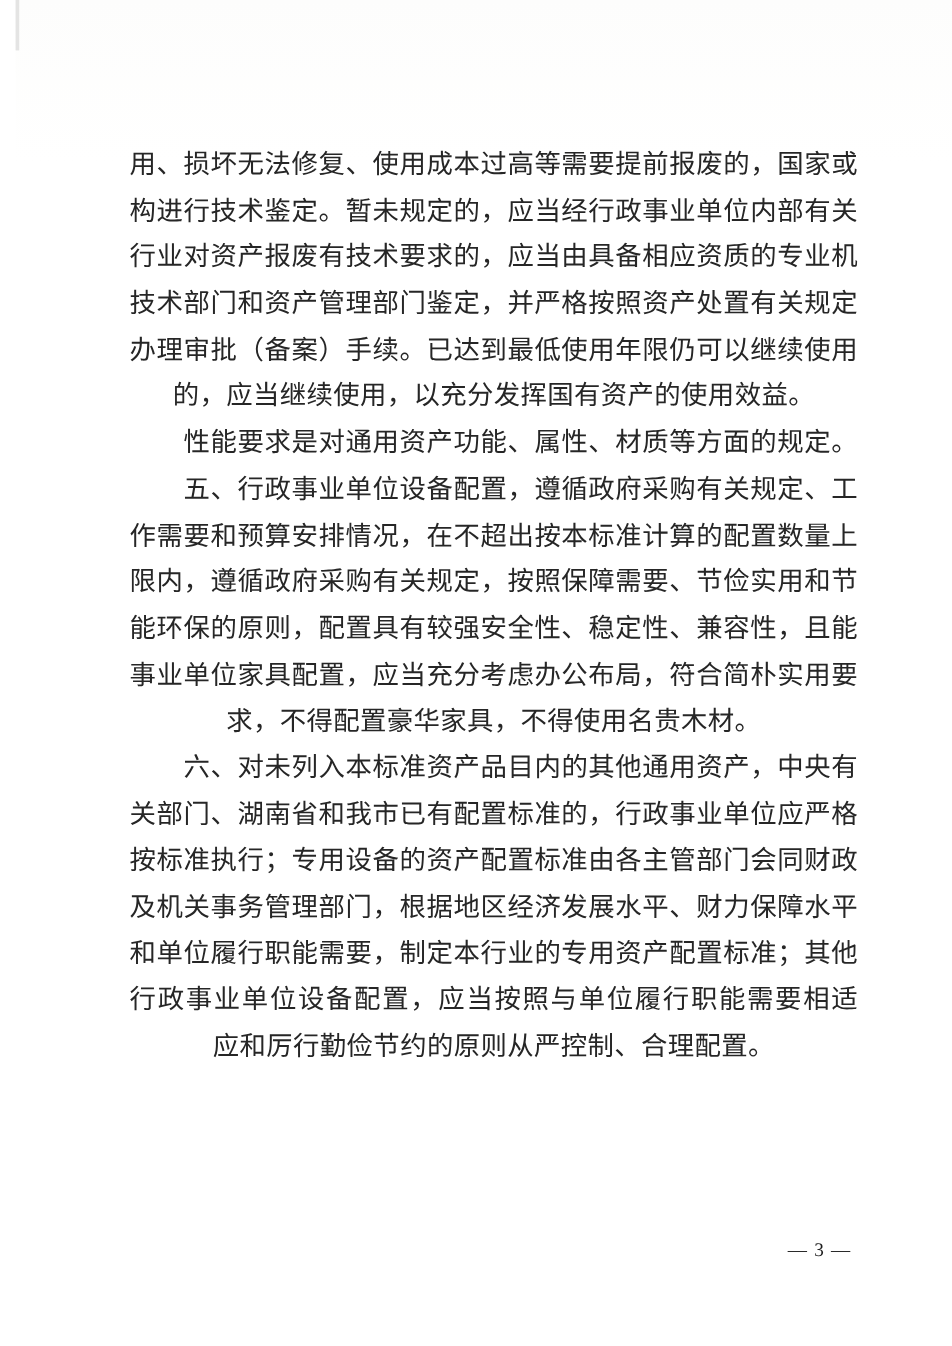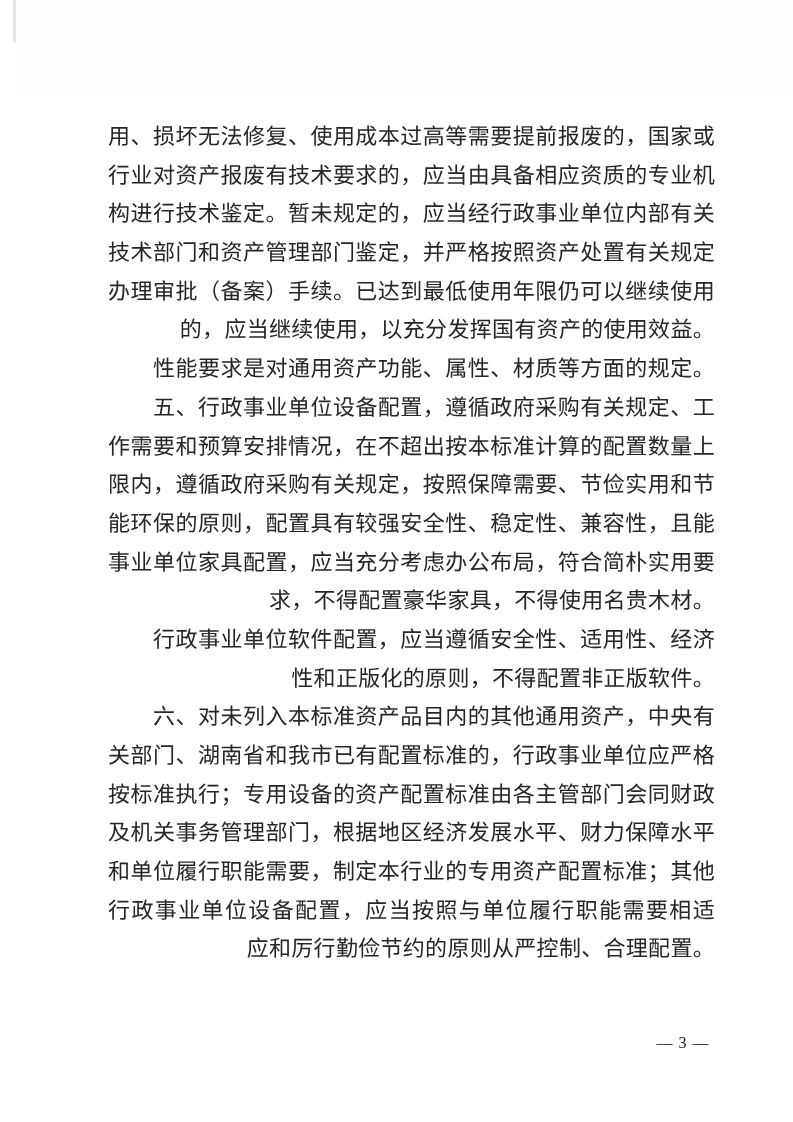--- a/index.html
+++ b/index.html
@@ -35,21 +35,21 @@
     width: 607px;
     color: #262626;
     font-size: 22px;
     letter-spacing: 0.3px;
     word-break: keep-all;
   }
   .line {
     height: 38.7px;
     line-height: 38.7px;
     white-space: nowrap;
-    text-align: right;
+    text-align: center;
   }
   .line.j {
     white-space: normal;
     text-align: justify;
     text-align-last: justify;
     text-justify: inter-ideograph;
   }
   .line.ind {
     text-indent: 45px;
   }
@@ -68,44 +68,40 @@
 </head>
 <body>
 
 <div class="page">
   <div class="scan-edge"></div>
 
   <div class="text-block">
 
     <div class="para">
       <div class="line j">用、损坏无法修复、使用成本过高等需要提前报废的，国家或</div>
+      <div class="line j">构进行技术鉴定。暂未规定的，应当经行政事业单位内部有关</div>
       <div class="line j">行业对资产报废有技术要求的，应当由具备相应资质的专业机</div>
-      <div class="line j">构进行技术鉴定。暂未规定的，应当经行政事业单位内部有关</div>
       <div class="line j">技术部门和资产管理部门鉴定，并严格按照资产处置有关规定</div>
       <div class="line j">办理审批（备案）手续。已达到最低使用年限仍可以继续使用</div>
       <div class="line">的，应当继续使用，以充分发挥国有资产的使用效益。</div>
     </div>
 
     <div class="para">
       <div class="line j ind">性能要求是对通用资产功能、属性、材质等方面的规定。</div>
     </div>
 
     <div class="para">
       <div class="line j ind">五、行政事业单位设备配置，遵循政府采购有关规定、工</div>
       <div class="line j">作需要和预算安排情况，在不超出按本标准计算的配置数量上</div>
       <div class="line j">限内，遵循政府采购有关规定，按照保障需要、节俭实用和节</div>
       <div class="line j">能环保的原则，配置具有较强安全性、稳定性、兼容性，且能</div>
       <div class="line j">事业单位家具配置，应当充分考虑办公布局，符合简朴实用要</div>
       <div class="line">求，不得配置豪华家具，不得使用名贵木材。</div>
     </div>
 
-    <div class="para">
-      <div class="line j ind">行政事业单位软件配置，应当遵循安全性、适用性、经济</div>
-      <div class="line">性和正版化的原则，不得配置非正版软件。</div>
-    </div>
 
     <div class="para">
       <div class="line j ind">六、对未列入本标准资产品目内的其他通用资产，中央有</div>
       <div class="line j">关部门、湖南省和我市已有配置标准的，行政事业单位应严格</div>
       <div class="line j">按标准执行；专用设备的资产配置标准由各主管部门会同财政</div>
       <div class="line j">及机关事务管理部门，根据地区经济发展水平、财力保障水平</div>
       <div class="line j">和单位履行职能需要，制定本行业的专用资产配置标准；其他</div>
       <div class="line j">行政事业单位设备配置，应当按照与单位履行职能需要相适</div>
       <div class="line">应和厉行勤俭节约的原则从严控制、合理配置。</div>
     </div>

